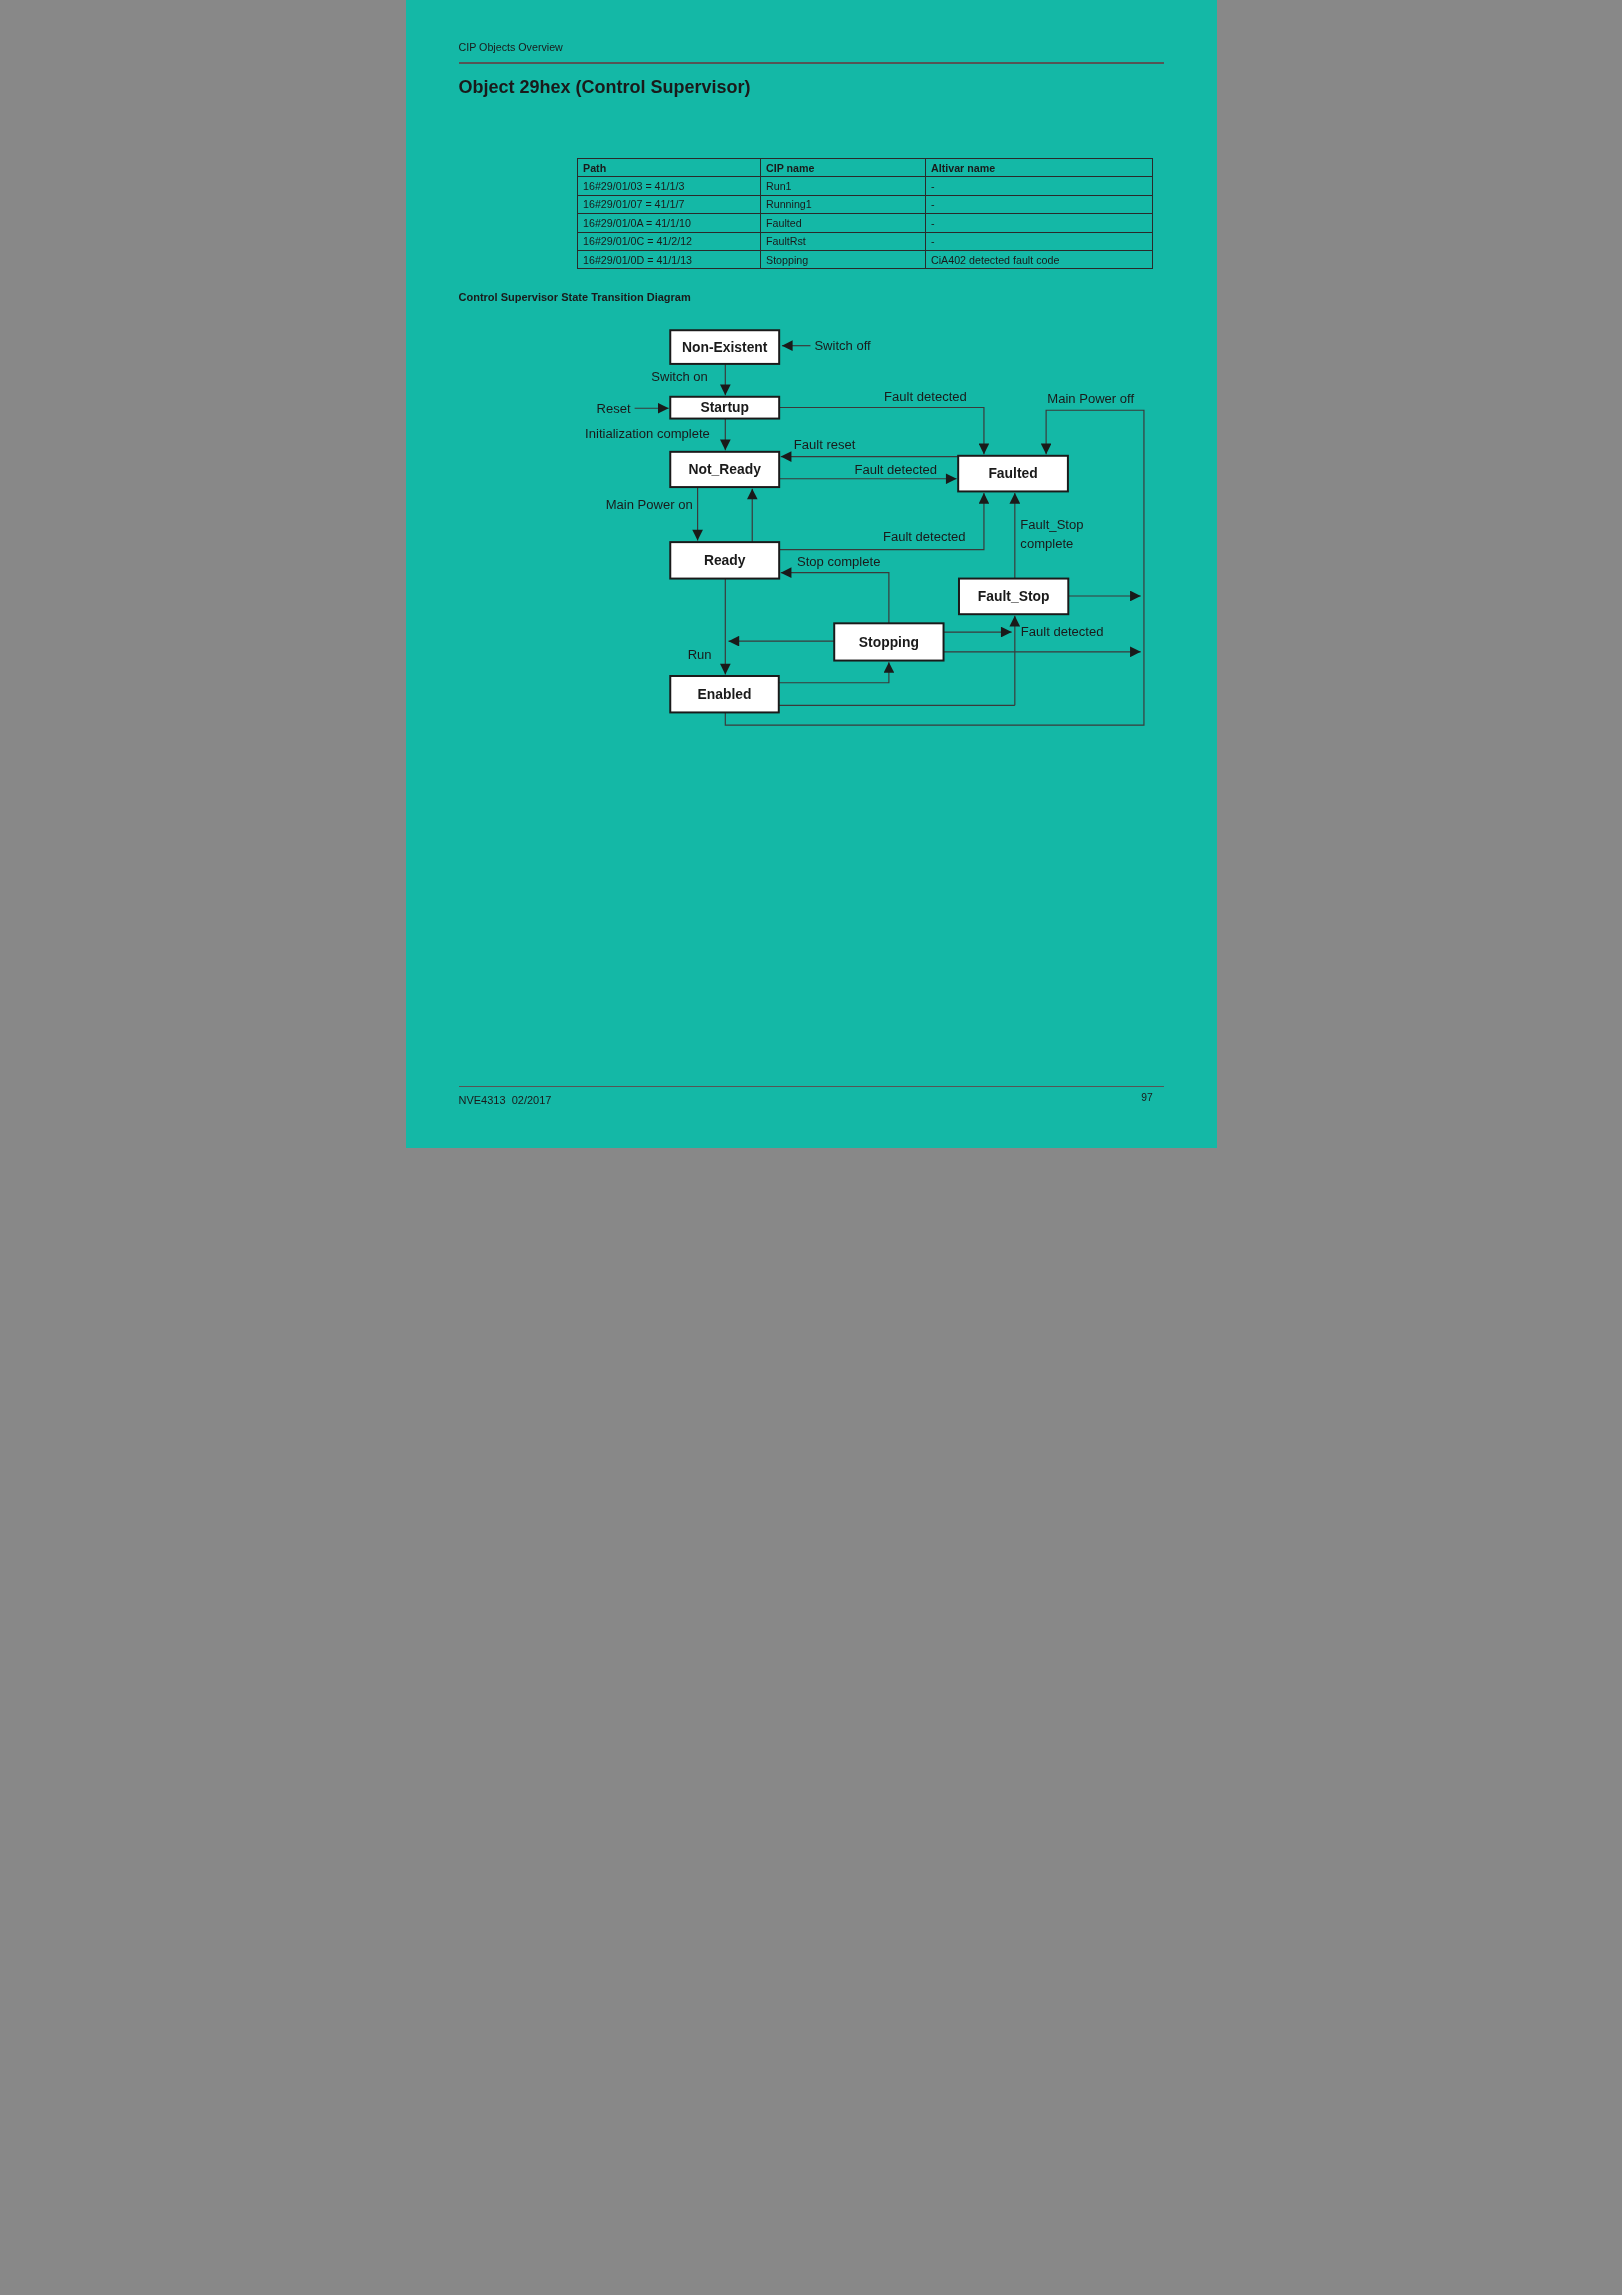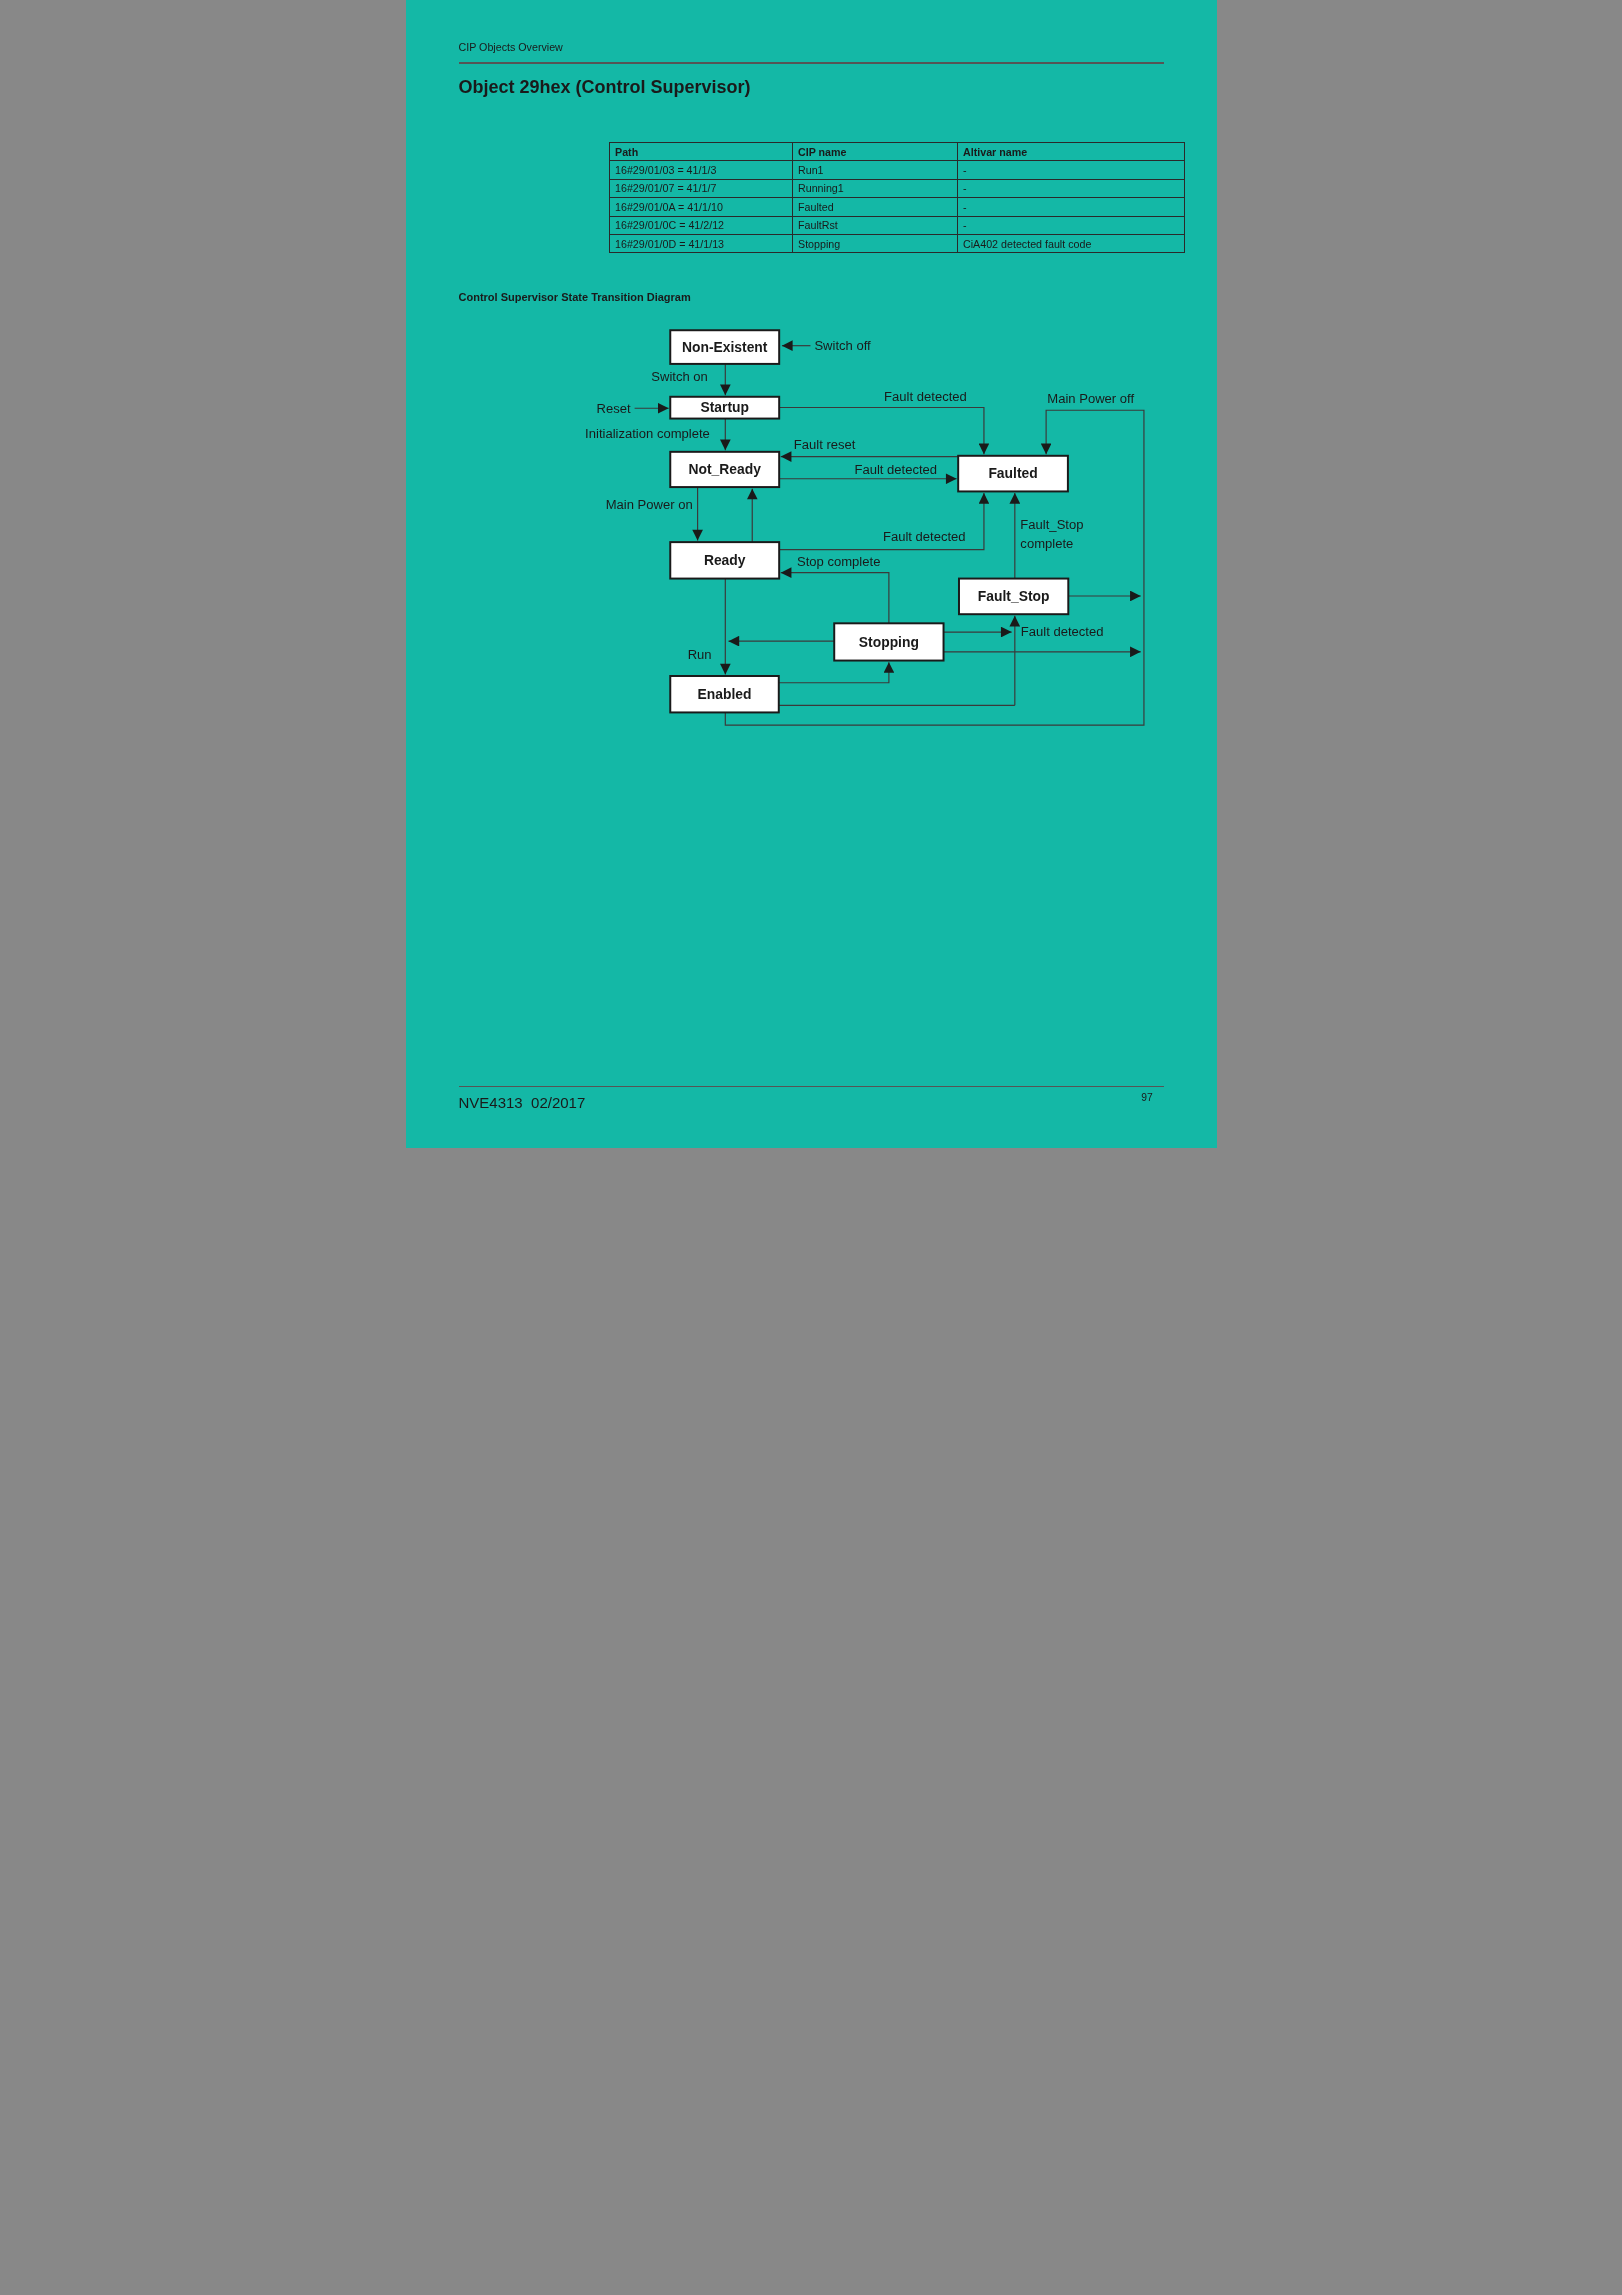--- a/index.html
+++ b/index.html
@@ -3,32 +3,32 @@
 <meta charset="utf-8">
 <style>
   html,body{margin:0;padding:0;background:#888;}
   .page{
     position:relative;width:811px;height:1148px;margin:0 auto;background:#14b8a6;
     font-family:"Liberation Sans", sans-serif;color:#1a1a1a;overflow:hidden;
   }
   .hdr-text{position:absolute;left:53px;top:41px;font-size:10.7px;}
   .hdr-rule{position:absolute;left:53px;top:62px;width:705px;height:1.6px;background:#555;}
   .doc-title{position:absolute;left:53px;top:77px;font-size:18px;font-weight:bold;}
-  .tbl-wrap{position:absolute;left:171px;top:142px;margin-left:32px;}
+  .tbl-wrap{position:absolute;left:171px;top:158px;}
   table.cip{border-collapse:collapse;table-layout:fixed;font-size:10.7px;}
   table.cip td,table.cip th{
     border:0.8px solid #2a2a2a;height:17.4px;padding:0 0 0 5.5px;text-align:left;
     font-weight:normal;white-space:nowrap;overflow:hidden;vertical-align:middle;
   }
   table.cip th{font-weight:bold;}
   .col-path{width:183px;} .col-cip{width:165px;} .col-alt{width:227px;}
   .sec-heading{position:absolute;left:53px;top:291px;font-size:11px;font-weight:bold;}
   .diagram{position:absolute;left:170px;top:325px;}
   .ftr-rule{position:absolute;left:53px;top:1086px;width:705px;height:1.2px;background:#555;}
-  .ftr-left{position:absolute;left:53px;top:1094px;font-size:15px;white-space:pre;}
+  .ftr-left{position:absolute;left:53px;top:1094px;font-size:11px;white-space:pre;}
   .ftr-page{position:absolute;left:725px;top:1092px;width:33px;text-align:center;font-size:10.3px;}
 </style>
 </head>
 <body>
 
 <div class="page">
 
   <div class="hdr-text">CIP Objects Overview</div>
   <div class="hdr-rule"></div>
 

